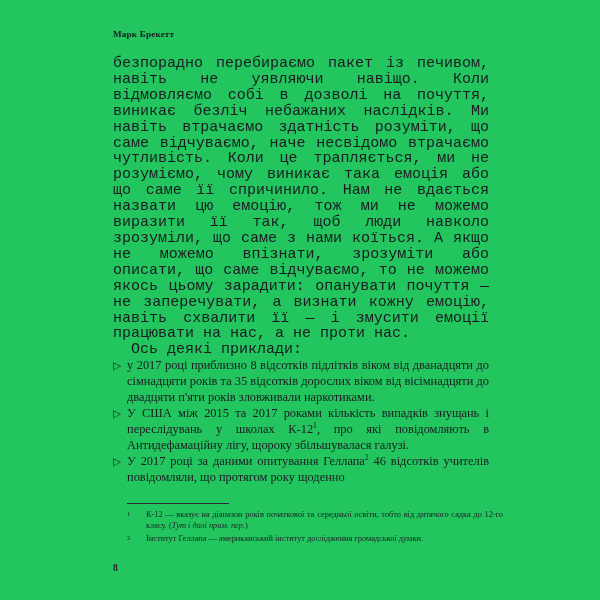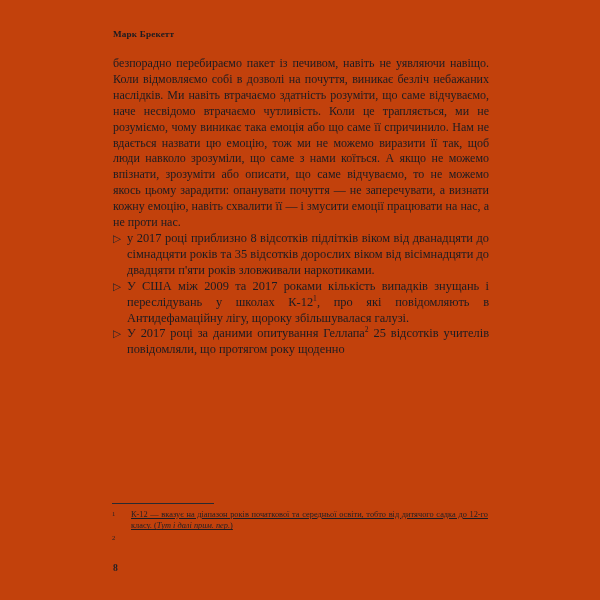--- a/index.html
+++ b/index.html
@@ -14,21 +14,21 @@
     overflow: hidden;
     font-family: "Liberation Serif", "DejaVu Serif", serif;
     color: #1c1c22;
     -webkit-font-smoothing: antialiased;
   }
 
   .page {
     position: relative;
     width: 600px;
     height: 600px;
-    background: #c2410c;
+    background: #22c55e;
     box-sizing: border-box;
   }
 
   
   .running-head {
     position: absolute;
     left: 113px;
     top: 28px;
     font-size: 9.2px;
     font-weight: bold;
@@ -40,26 +40,27 @@
   
   .column {
     position: absolute;
     left: 113px;
     top: 56px;
     width: 376px;
   }
 
   p.body-par {
     margin: 0;
-    font-size: 12px;
+    font-size: 15px;
     line-height: 15.9px;
     text-align: justify;
     text-justify: inter-word;
     hyphens: manual;
     color: #1c1c22;
+    font-family: Liberation Mono, monospace;
   }
   p.body-par.indented {
     text-indent: 18px;
   }
 
   
   ul.examples {
     margin: 0;
     padding: 0;
     list-style: none;
@@ -84,24 +85,23 @@
   }
   sup.fn {
     font-size: 7.6px;
     vertical-align: super;
     line-height: 0;
   }
 
   
   .footnotes {
     position: absolute;
-    left: 112px;
+    left: 127px;
     top: 503px;
     width: 376px;
-    text-decoration: underline;
   }
   .fn-rule {
     width: 102px;
     height: 1px;
     background: #2a2a31;
     margin: 0 0 5px 0;
   }
   .fn-item {
     position: relative;
     padding-left: 19px;
@@ -139,45 +139,46 @@
 
 <div class="page">
 
   <div class="running-head">Марк Брекетт</div>
 
   <div class="column">
 
     <p class="body-par">безпорадно перебираємо пакет із печивом, навіть не уявляючи навіщо. Коли відмовляємо собі в дозволі на почуття, виникає безліч небажаних наслідків. Ми навіть втрачаємо здатність розуміти, що саме відчуваємо, наче несвідомо втрачаємо чутливість. Коли це трапляється, ми не розуміємо, чому виникає така емоція або що саме її спричинило. Нам не вдається назвати цю емоцію, тож ми не можемо виразити її так, щоб люди навколо зрозуміли, що саме з нами коїться. А якщо не можемо впізнати, зрозуміти або описати, що саме відчуваємо, то не можемо якось цьому зарадити: опанувати почуття — не заперечувати, а визнати кожну емоцію, навіть схвалити її — і змусити емоції працювати на нас, а не проти нас.</p>
 
 
+    <p class="body-par indented">Ось деякі приклади:</p>
 
     <ul class="examples">
 
       <li>
         <span class="bullet">▷</span><span>у 2017 році приблизно 8 відсотків підлітків віком від дванадцяти до сімнадцяти років та 35 відсотків дорослих віком від вісімнадцяти до двадцяти п'яти років зловживали наркотиками.</span><sup class="fn"></sup><span></span>
       </li>
 
       <li>
-        <span class="bullet">▷</span><span>У США між 2009 та 2017 роками кількість випадків знущань і переслідувань у школах К-12</span><sup class="fn">1</sup><span>, про які повідомляють в Антидефамаційну лігу, щороку збільшувалася галузі.</span>
+        <span class="bullet">▷</span><span>У США між 2015 та 2017 роками кількість випадків знущань і переслідувань у школах К-12</span><sup class="fn">1</sup><span>, про які повідомляють в Антидефамаційну лігу, щороку збільшувалася галузі.</span>
       </li>
 
       <li>
-        <span class="bullet">▷</span><span>У 2017 році за даними опитування Геллапа</span><sup class="fn">2</sup><span> 25 відсотків учителів повідомляли, що протягом року щоденно</span>
+        <span class="bullet">▷</span><span>У 2017 році за даними опитування Геллапа</span><sup class="fn">2</sup><span> 46 відсотків учителів повідомляли, що протягом року щоденно</span>
       </li>
 
     </ul>
   </div>
 
   <div class="footnotes">
     <div class="fn-rule"></div>
 
     <div class="fn-item">
       <span class="fn-marker">1</span><span>К-12 — вказує на діапазон років початкової та середньої освіти, тобто від дитячого садка до 12-го класу. (</span><i>Тут і далі прим. пер.</i><span>)</span>
     </div>
 
     <div class="fn-item">
-      <span class="fn-marker">2</span><i></i><span></span>
+      <span class="fn-marker">2</span><span>Інститут Геллапа — американський інститут дослідження громадської думки.</span><i></i><span></span>
     </div>
   </div>
 
   <div class="folio">8</div>
 
 </div>
 
 </body></html>

